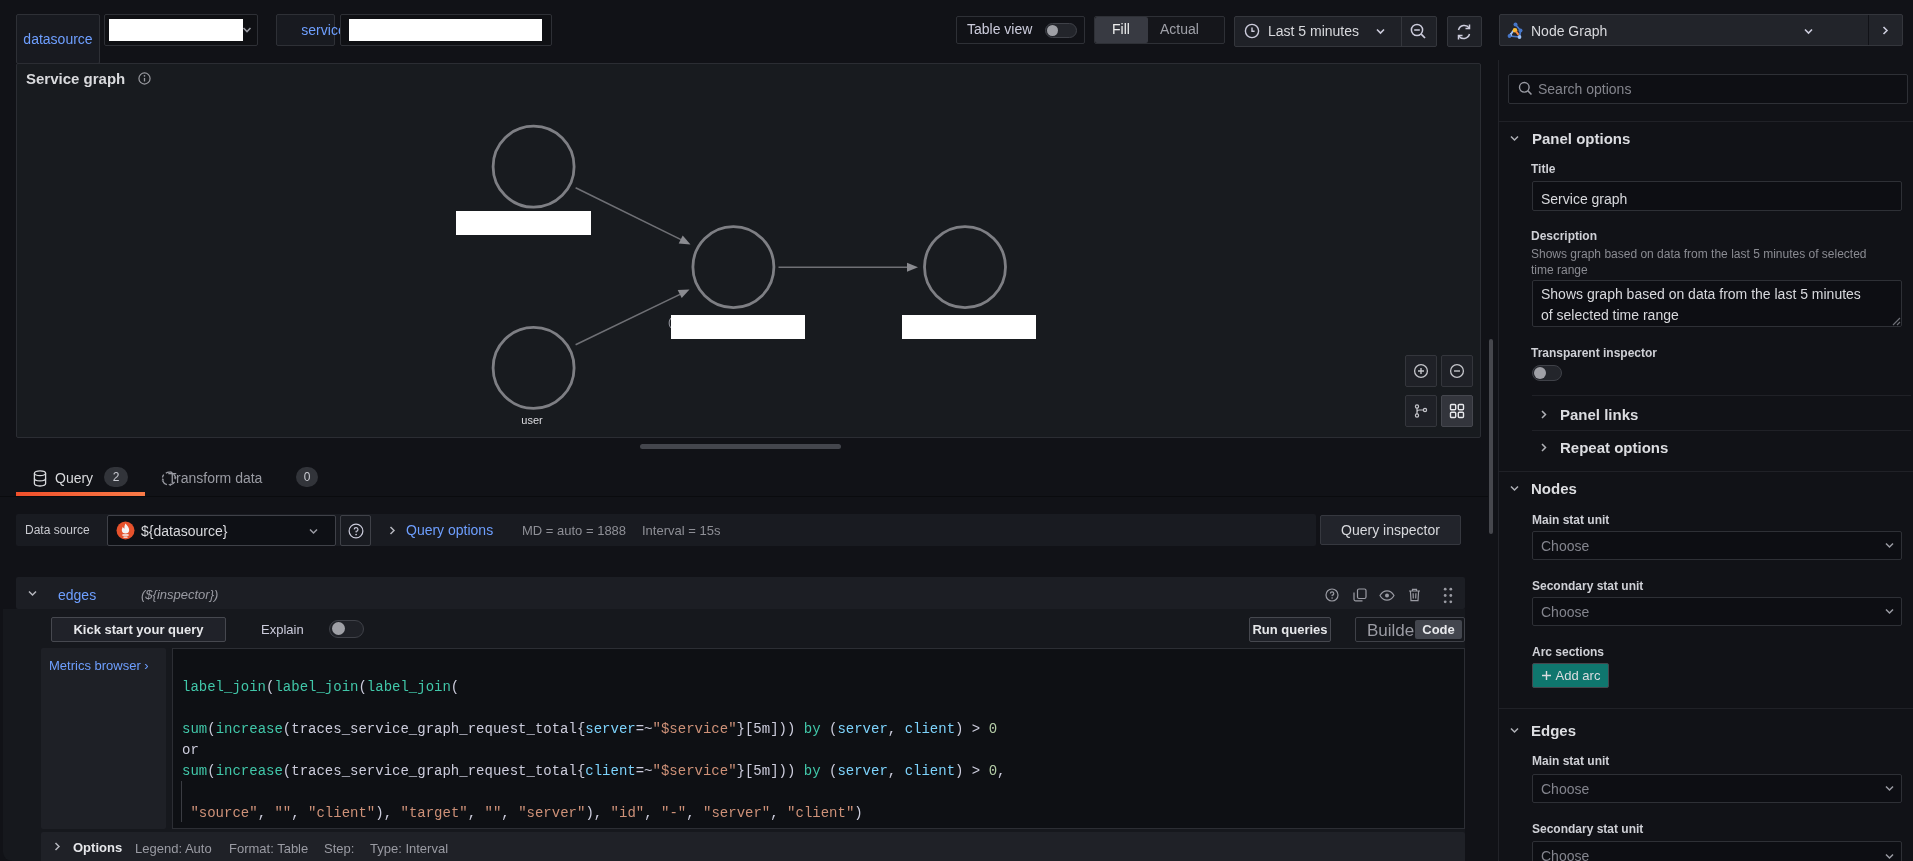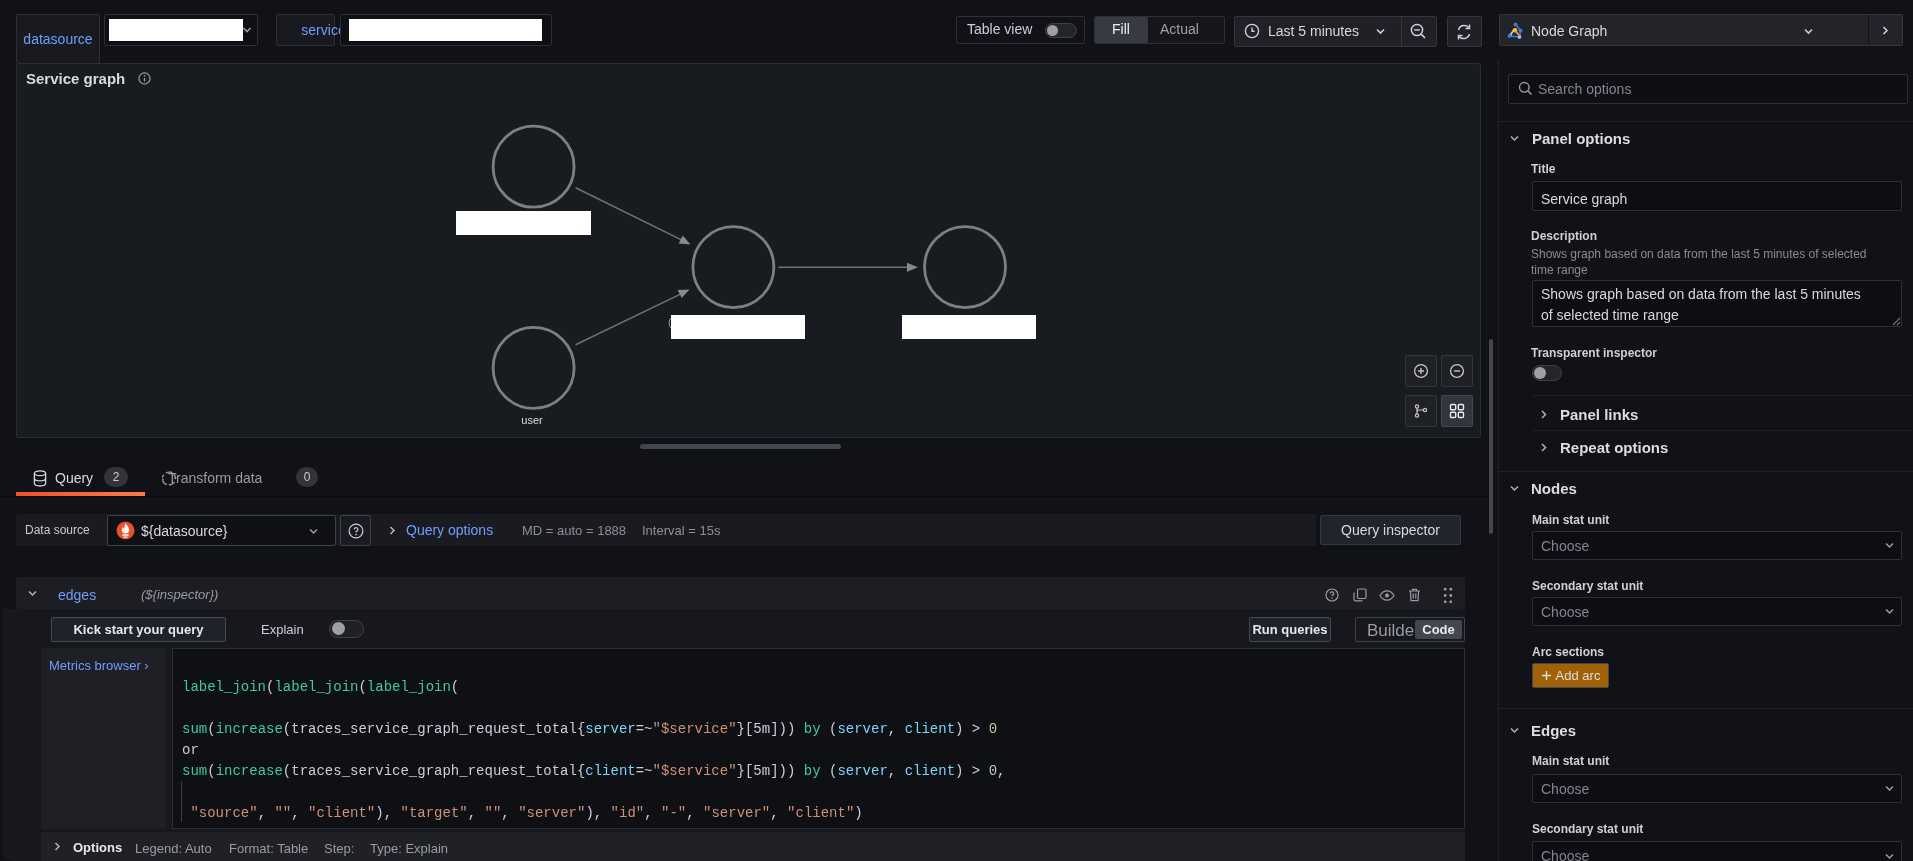--- a/index.html
+++ b/index.html
@@ -256,21 +256,21 @@
  <span class="o">"source"</span>, <span class="o">""</span>, <span class="o">"client"</span>), <span class="o">"target"</span>, <span class="o">""</span>, <span class="o">"server"</span>), <span class="o">"id"</span>, <span class="o">"-"</span>, <span class="o">"server"</span>, <span class="o">"client"</span>)</pre>
 
 <div class="abs" style="left:41px;top:832px;width:1424px;height:29px;background:#1f2127;border-radius:2px 2px 0 0;"></div>
 <svg class="abs" style="left:53px;top:841px;" width="9" height="11" viewBox="0 0 9 11">
     <path d="M2.5 2 L6 5.5 L2.5 9" stroke="#b5b6bd" stroke-width="1.5" fill="none"></path>
   </svg>
 <div class="abs" style="left:73px;top:840px;font-size:13px;font-weight:600;color:#e6e7ea;">Options</div>
 <div class="abs" style="left:135px;top:841px;font-size:13px;color:#9a9ba3;">Legend: Auto</div>
 <div class="abs" style="left:229px;top:841px;font-size:13px;color:#9a9ba3;">Format: Table</div>
 <div class="abs" style="left:324px;top:841px;font-size:13px;color:#9a9ba3;">Step:</div>
-<div class="abs" style="left:370px;top:841px;font-size:13px;color:#9a9ba3;">Type: Explain</div>
+<div class="abs" style="left:370px;top:841px;font-size:13px;color:#9a9ba3;">Type: Interval</div>
 
 <div class="abs" style="left:1498px;top:60px;width:1px;height:801px;background:#222329;"></div>
 
 <div class="abs" style="left:1508px;top:74px;width:400px;height:30px;background:#0e0f14;border:1px solid #2e3036;border-radius:2px;"></div>
 <svg class="abs" style="left:1518px;top:81px;" width="15" height="15" viewBox="0 0 15 15">
     <circle cx="6.3" cy="6.3" r="4.8" stroke="#9a9ba3" stroke-width="1.4" fill="none"></circle>
     <path d="M9.9 9.9 L13.5 13.5" stroke="#9a9ba3" stroke-width="1.5"></path>
   </svg>
 <div class="abs" style="left:1538px;top:81px;font-size:14px;color:#84858d;">Search options</div>
 <div class="divid" style="left:1499px;top:121px;width:414px;"></div>
@@ -314,21 +314,21 @@
 <svg class="abs" style="left:1884px;top:541px;" width="11" height="9" viewBox="0 0 11 9">
     <path d="M2 2.5 L5.5 6 L9 2.5" stroke="#9a9ba3" stroke-width="1.5" fill="none"></path>
   </svg>
 <div class="lbl" style="left:1532px;top:579px;">Secondary stat unit</div>
 <div class="input" style="left:1532px;top:597px;width:370px;height:29px;"></div>
 <div class="seltext" style="left:1541px;top:604px;">Choose</div>
 <svg class="abs" style="left:1884px;top:607px;" width="11" height="9" viewBox="0 0 11 9">
     <path d="M2 2.5 L5.5 6 L9 2.5" stroke="#9a9ba3" stroke-width="1.5" fill="none"></path>
   </svg>
 <div class="lbl" style="left:1532px;top:645px;">Arc sections</div>
-<div class="abs" style="left:1532px;top:663px;width:77px;height:25px;background:#a16207;border:1px solid #44464d;border-radius:2px;display:flex;align-items:center;justify-content:center;gap:4px;color:#dcdde1;font-size:13px;font-weight:500;"><svg width="11" height="11" viewBox="0 0 11 11">
+<div class="abs" style="left:1532px;top:663px;width:77px;height:25px;background:#0f766e;border:1px solid #44464d;border-radius:2px;display:flex;align-items:center;justify-content:center;gap:4px;color:#dcdde1;font-size:13px;font-weight:500;"><svg width="11" height="11" viewBox="0 0 11 11">
       <path d="M5.5 1 L5.5 10 M1 5.5 L10 5.5" stroke="#dcdde1" stroke-width="1.4"></path>
     </svg>Add arc</div>
 <div class="divid" style="left:1499px;top:708px;width:414px;"></div>
 
 <svg class="abs" style="left:1509px;top:726px;" width="11" height="9" viewBox="0 0 11 9">
     <path d="M2 2.5 L5.5 6 L9 2.5" stroke="#b0b1b7" stroke-width="1.5" fill="none"></path>
   </svg>
 <div class="sechead" style="left:1531px;top:722px;font-weight:600;">Edges</div>
 <div class="lbl" style="left:1532px;top:754px;">Main stat unit</div>
 <div class="input" style="left:1532px;top:774px;width:370px;height:29px;"></div>

